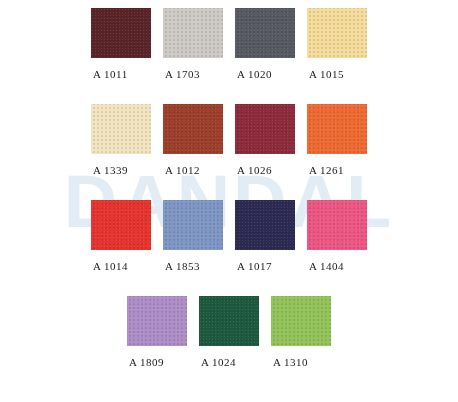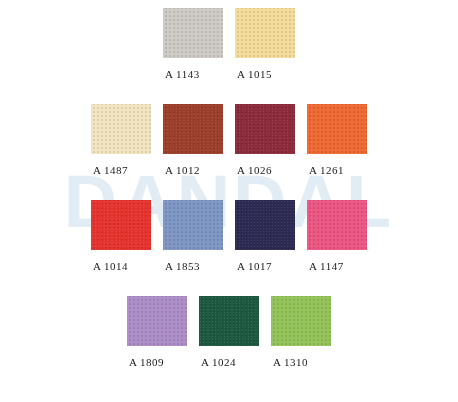--- a/index.html
+++ b/index.html
@@ -110,33 +110,41 @@
 <body>
 
 <div id="swatch-page" style="background-color: rgb(255, 255, 255);">
 
   <div id="watermark" style="color: rgb(221, 233, 243);">DANDAL</div>
 
   <div id="swatch-grid">
 
     <div class="swatch-row">
       <div class="swatch-cell">
+        <div class="swatch-chip" style="background-color: rgb(91, 36, 41);"></div>
+        <div class="swatch-label">A 1011</div>
+      </div>
+      <div class="swatch-cell">
         <div class="swatch-chip" style="background-color: rgb(206, 203, 198);"></div>
-        <div class="swatch-label">A 1143</div>
+        <div class="swatch-label">A 1703</div>
+      </div>
+      <div class="swatch-cell">
+        <div class="swatch-chip" style="background-color: rgb(87, 90, 99);"></div>
+        <div class="swatch-label">A 1020</div>
       </div>
       <div class="swatch-cell">
         <div class="swatch-chip" style="background-color: rgb(245, 220, 154);"></div>
         <div class="swatch-label">A 1015</div>
       </div>
     </div>
 
     <div class="swatch-row">
       <div class="swatch-cell">
         <div class="swatch-chip" style="background-color: rgb(242, 228, 190);"></div>
-        <div class="swatch-label">A 1487</div>
+        <div class="swatch-label">A 1339</div>
       </div>
       <div class="swatch-cell">
         <div class="swatch-chip" style="background-color: rgb(158, 64, 44);"></div>
         <div class="swatch-label">A 1012</div>
       </div>
       <div class="swatch-cell">
         <div class="swatch-chip" style="background-color: rgb(142, 43, 60);"></div>
         <div class="swatch-label">A 1026</div>
       </div>
       <div class="swatch-cell">
@@ -153,21 +161,21 @@
       <div class="swatch-cell">
         <div class="swatch-chip" style="background-color: rgb(126, 151, 196);"></div>
         <div class="swatch-label">A 1853</div>
       </div>
       <div class="swatch-cell">
         <div class="swatch-chip" style="background-color: rgb(45, 42, 83);"></div>
         <div class="swatch-label">A 1017</div>
       </div>
       <div class="swatch-cell">
         <div class="swatch-chip" style="background-color: rgb(237, 87, 132);"></div>
-        <div class="swatch-label">A 1147</div>
+        <div class="swatch-label">A 1404</div>
       </div>
     </div>
 
     <div class="swatch-row">
       <div class="swatch-cell">
         <div class="swatch-chip" style="background-color: rgb(174, 142, 198);"></div>
         <div class="swatch-label">A 1809</div>
       </div>
       <div class="swatch-cell">
         <div class="swatch-chip" style="background-color: rgb(30, 90, 64);"></div>

